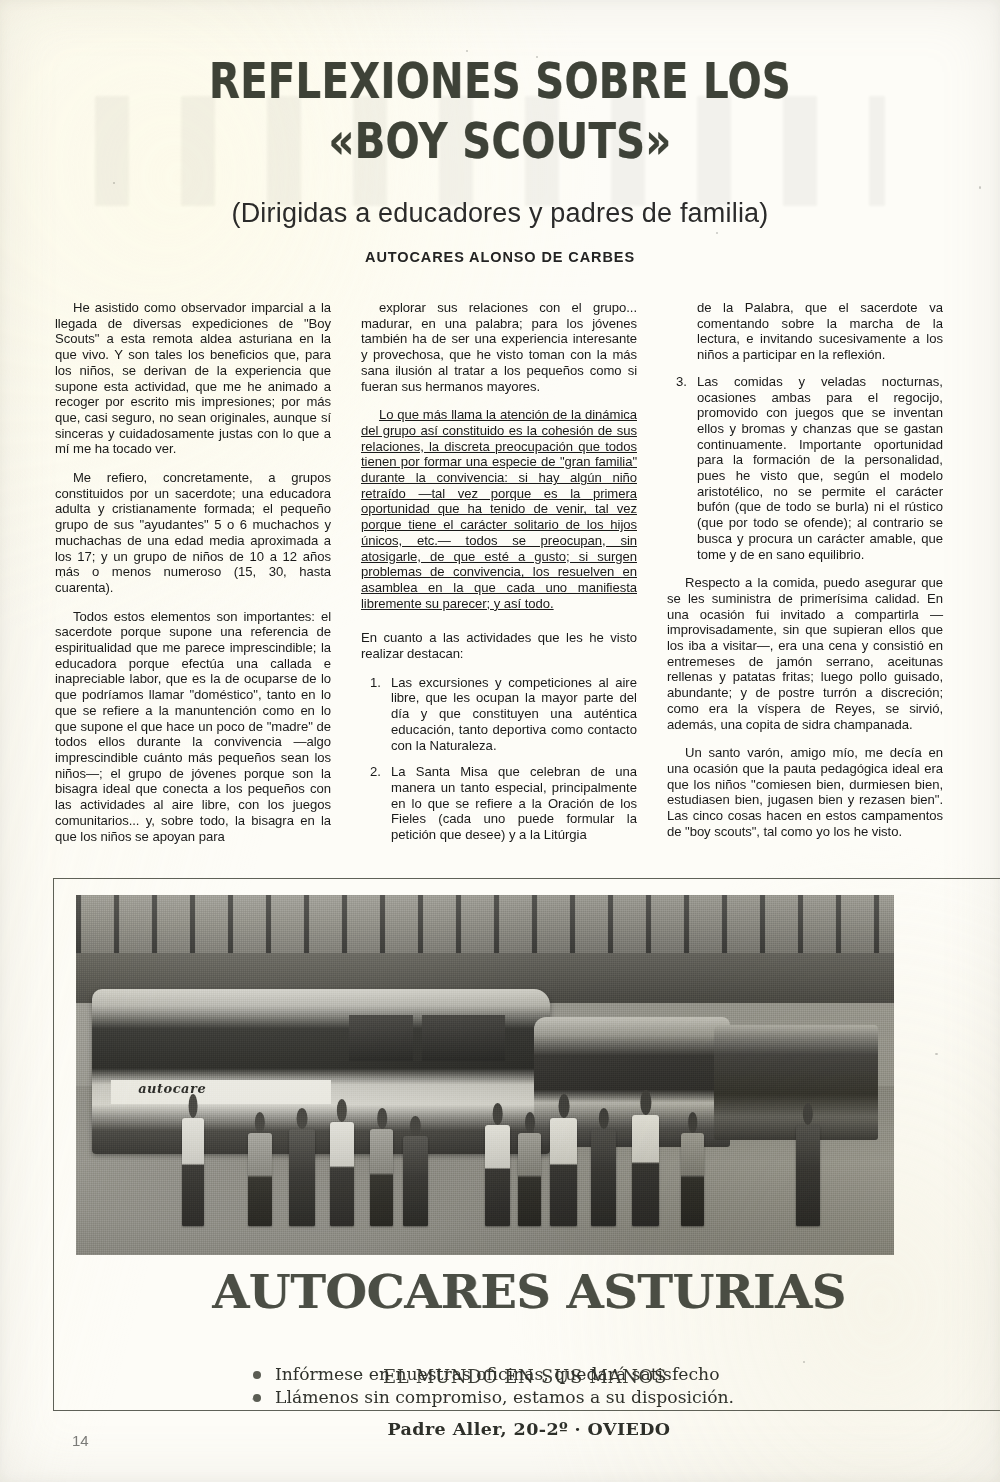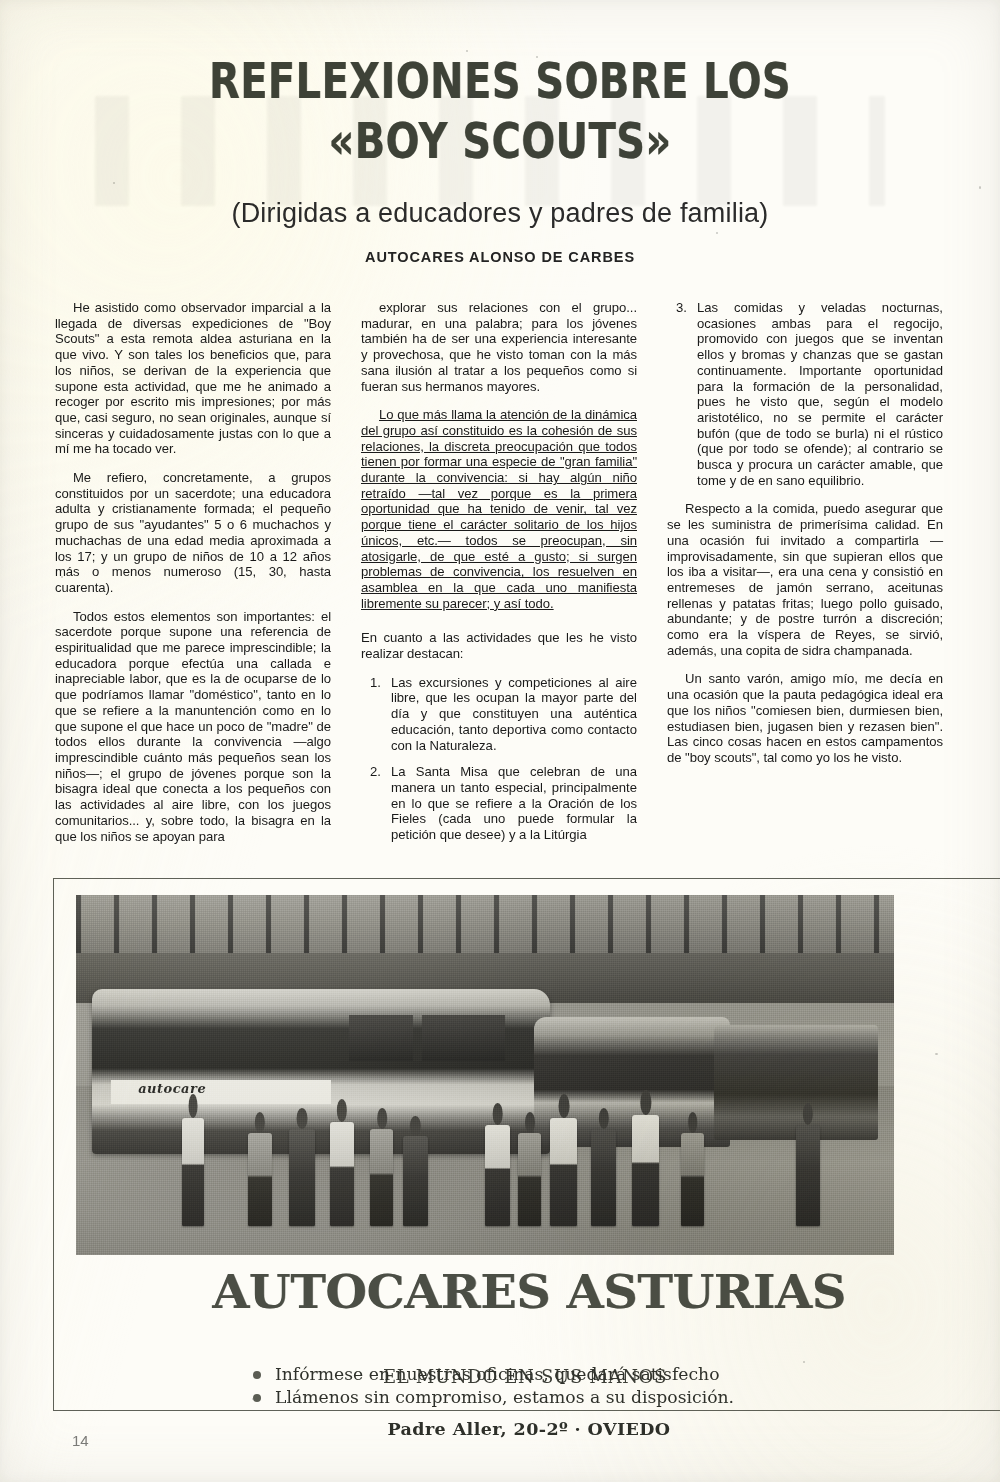--- a/index.html
+++ b/index.html
@@ -384,20 +384,21 @@
           <span>Las excursiones y competiciones al aire libre, que les ocupan la mayor parte del día y que constituyen una auténtica educación, tanto deportiva como contacto con la Naturaleza.</span>
         </li>
         <li>
           <span class="num">2.</span>
           <span>La Santa Misa que celebran de una manera un tanto especial, principalmente en lo que se refiere a la Oración de los Fieles (cada uno puede formular la petición que desee) y a la Litúrgia</span>
         </li>
       </ul>
     </div>
 
     <div class="col">
+      <div class="hang">de la Palabra, que el sacerdote va comentando sobre la marcha de la lectura, e invitando sucesivamente a los niños a participar en la reflexión.</div>
       <ul class="numlist cont">
         <li>
           <span class="num">3.</span>
           <span>Las comidas y veladas nocturnas, ocasiones ambas para el regocijo, promovido con juegos que se inventan ellos y bromas y chanzas que se gastan continuamente. Importante oportunidad para la formación de la personalidad, pues he visto que, según el modelo aristotélico, no se permite el carácter bufón (que de todo se burla) ni el rústico (que por todo se ofende); al contrario se busca y procura un carácter amable, que tome y de en sano equilibrio.</span>
         </li>
       </ul>
       <p>Respecto a la comida, puedo asegurar que se les suministra de primerísima calidad. En una ocasión fui invitado a compartirla —improvisadamente, sin que supieran ellos que los iba a visitar—, era una cena y consistió en entremeses de jamón serrano, aceitunas rellenas y patatas fritas; luego pollo guisado, abundante; y de postre turrón a discreción; como era la víspera de Reyes, se sirvió, además, una copita de sidra champanada.</p>
       <p>Un santo varón, amigo mío, me decía en una ocasión que la pauta pedagógica ideal era que los niños "comiesen bien, durmiesen bien, estudiasen bien, jugasen bien y rezasen bien". Las cinco cosas hacen en estos campamentos de "boy scouts", tal como yo los he visto.</p>
     </div>
 

